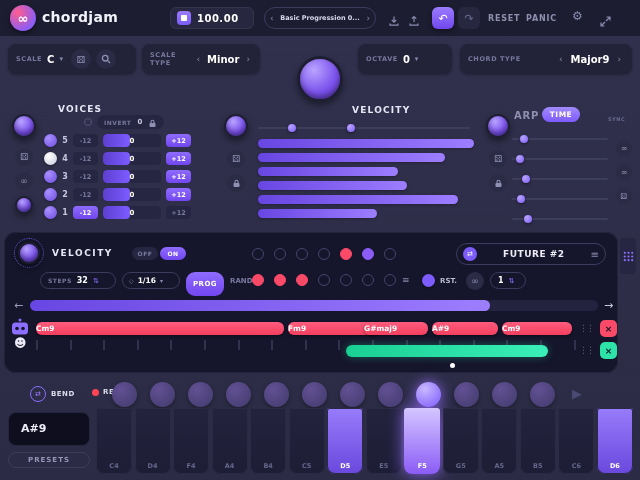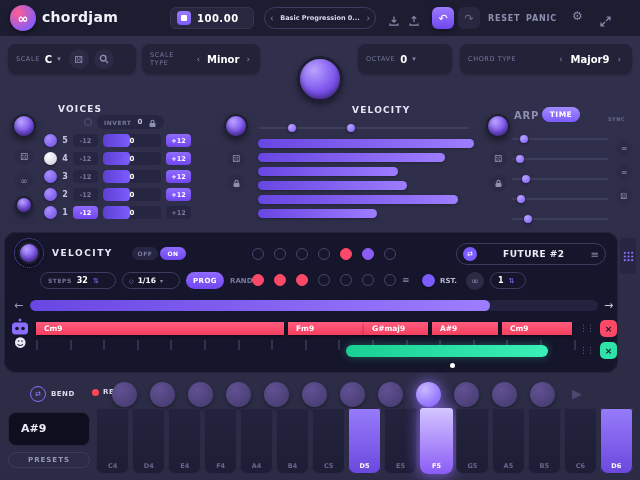--- a/index.html
+++ b/index.html
@@ -17,21 +17,21 @@
   .pill{border:1px solid #3c3c5e;border-radius:11px;display:flex;align-items:center}
   .chev{color:#8a8ab0;font-size:9px;padding:0 5px}
   .preset-name{flex:1;color:#d8d8ec;font-size:6.5px;font-weight:bold;text-align:center;white-space:nowrap;overflow:hidden}
   .sq-btn{width:22px;height:22px;border-radius:6px;display:flex;align-items:center;justify-content:center;font-size:11px}
   .sq-btn.accent{background:linear-gradient(180deg,#9b7bff,#7147ee);color:#fff;box-shadow:0 2px 5px rgba(0,0,0,.4)}
   .sq-btn.plain{background:#27273f;color:#6a6a90}
   .txt-btn{color:#8f8fb0;font-size:8px;font-weight:bold;letter-spacing:.8px}
   .icon-glyph{color:#8a8ab0}
   
   .card{position:absolute;background:#222239;border-radius:8px;display:flex;align-items:center;box-shadow:0 1px 3px rgba(0,0,0,.3);padding:0 8px;gap:5px}
-  .card .lab{color:#77779c;font-size:6.5px;font-weight:normal;letter-spacing:.6px}
+  .card .lab{color:#77779c;font-size:6.5px;font-weight:bold;letter-spacing:.6px}
   .card .val{color:#fff;font-size:10px;font-weight:bold}
   .card .dd{color:#8a8ab0;font-size:7px}
   .circle-btn{background:#2b2b46;border-radius:50%;display:flex;align-items:center;justify-content:center;color:#9090b4}
   .knob{border-radius:50%;background:radial-gradient(circle at 35% 28%,#b9a3ff,#7b52ec 58%,#5433b5);box-shadow:0 3px 6px rgba(0,0,0,.45),inset 0 -3px 5px rgba(0,0,0,.35);border:2px solid #1e1e33}
   .sec-title{color:#e6e6f4;font-size:9px;font-weight:bold;letter-spacing:1.2px}
   
   .vrow{display:flex;align-items:center;gap:5px;position:absolute;left:44px}
   .vtoggle{width:13px;height:13px;border-radius:50%;background:radial-gradient(circle at 35% 30%,#a98fff,#6d4ce0);box-shadow:0 1px 3px rgba(0,0,0,.4)}
   .vtoggle.light{background:radial-gradient(circle at 35% 30%,#ffffff,#c9c9de)}
   .vnum{color:#c5c5dd;font-size:8px;font-weight:bold;width:6px;text-align:center}
@@ -47,21 +47,21 @@
   .hdot{position:absolute;top:-3px;width:8px;height:8px;border-radius:50%;background:radial-gradient(circle at 35% 30%,#b9a3ff,#7c5cff);box-shadow:0 1px 3px rgba(0,0,0,.5)}
   .time-pill{background:linear-gradient(180deg,#a28aff,#7c5cff);color:#fff;font-size:7.5px;font-weight:bold;border-radius:8px;display:flex;align-items:center;justify-content:center;width:38px;height:15px;letter-spacing:.5px}
   .arp-btn{color:#8f8fb0;font-size:10px;font-weight:bold;letter-spacing:.8px}
   
   .seq-panel{position:absolute;background:#15152b;border-radius:12px;box-shadow:inset 0 0 0 1px #23233c}
   .mini-pill{border-radius:7px;background:#262642;color:#7a7aa0;font-size:6px;font-weight:bold;display:flex;align-items:center;justify-content:center;letter-spacing:.5px}
   .mini-pill.on{background:linear-gradient(180deg,#8f6bff,#7246ef);color:#fff}
   .seq-dot{width:12px;height:12px;border-radius:50%;border:1.5px solid #45456c}
   .seq-dot.pink{background:#fb4968;border-color:#fb4968}
   .seq-dot.purple{background:#8b5cf6;border-color:#8b5cf6}
-  .chordbar{position:absolute;height:13px;border-radius:0;background:linear-gradient(180deg,#ff5c7e,#f43f5e);color:#fff;font-size:7.5px;font-weight:bold;line-height:13px;padding-left:8px;box-shadow:0 1px 3px rgba(0,0,0,.4)}
+  .chordbar{position:absolute;height:13px;border-radius:6px;background:linear-gradient(180deg,#ff5c7e,#f43f5e);color:#fff;font-size:7.5px;font-weight:bold;line-height:13px;box-shadow:0 1px 3px rgba(0,0,0,.4)}
   .handle{color:#56567e;font-size:9px;letter-spacing:-2px}
   .rm-btn{width:17px;height:17px;border-radius:5px;display:flex;align-items:center;justify-content:center;font-size:9px;font-weight:bold}
   .rm-btn.pink{background:#fb4968;color:#15152b}
   .rm-btn.green{background:#2ee3a7;color:#15152b}
   .ticks{background:repeating-linear-gradient(90deg,#31314e 0,#31314e 2px,transparent 2px,transparent 33.6px)}
   .greenbar{background:linear-gradient(90deg,#19cf93,#3af0b8);border-radius:6px;box-shadow:0 0 8px rgba(46,227,167,.35)}
   .seqtrack{background:#23233f;border-radius:5.5px;position:relative;overflow:hidden}
   .seqtrack .fill{position:absolute;left:0;top:0;bottom:0;background:linear-gradient(90deg,#6846e2,#9d7dff);border-radius:5.5px}
   
   .pad{width:25px;height:25px;border-radius:50%;background:radial-gradient(circle at 35% 30%,#625093,#403a6b);box-shadow:0 2px 4px rgba(0,0,0,.35)}
@@ -308,21 +308,21 @@
     <div class="pill abs" style="left:36px;top:40px;width:76px;height:17px;border-radius:9px;padding:0 7px;gap:5px">
       <span style="color:#77779c;font-size:6px;font-weight:bold;letter-spacing:.5px">STEPS</span>
       <span style="color:#fff;font-size:8px;font-weight:bold">32</span>
       <span style="color:#8b6eff;font-size:7px">⇅</span>
     </div>
     <div class="pill abs" style="left:118px;top:40px;width:58px;height:17px;border-radius:9px;padding:0 6px;gap:4px">
       <span style="color:#8a8ab0;font-size:6px">◇</span>
       <span style="color:#fff;font-size:7.5px;font-weight:bold">1/16</span>
       <span style="color:#8a8ab0;font-size:6px">▾</span>
     </div>
-    <div class="mini-pill on abs" style="left:182px;top:40px;width:38px;height:17px;font-size:7px;border-radius:9px">PROG</div>
+    <div class="mini-pill on abs" style="left:182px;top:40px;width:38px;height:24px;font-size:7px;border-radius:9px">PROG</div>
     <div class="abs" style="left:226px;top:45px;color:#7a7aa0;font-size:7px;font-weight:bold">RAND</div>
 
     <div class="abs" style="left:248px;top:42px;display:flex;gap:10px">
       <span class="seq-dot pink"></span>
       <span class="seq-dot pink"></span>
       <span class="seq-dot pink"></span>
       <span class="seq-dot"></span>
       <span class="seq-dot"></span>
       <span class="seq-dot"></span>
       <span class="seq-dot"></span>
@@ -418,23 +418,20 @@
   </div>
 
   <div class="keys abs" style="left:96px;top:408px;width:537px;height:66px">
     <div class="key">
         <span class="kl">C4</span>
       </div>
     <div class="key">
         <span class="kl">D4</span>
       </div>
     <div class="key">
-        <span class="kl">E4</span>
-      </div>
-    <div class="key">
         <span class="kl">F4</span>
       </div>
     <div class="key">
         <span class="kl">A4</span>
       </div>
     <div class="key">
         <span class="kl">B4</span>
       </div>
     <div class="key">
         <span class="kl">C5</span>

